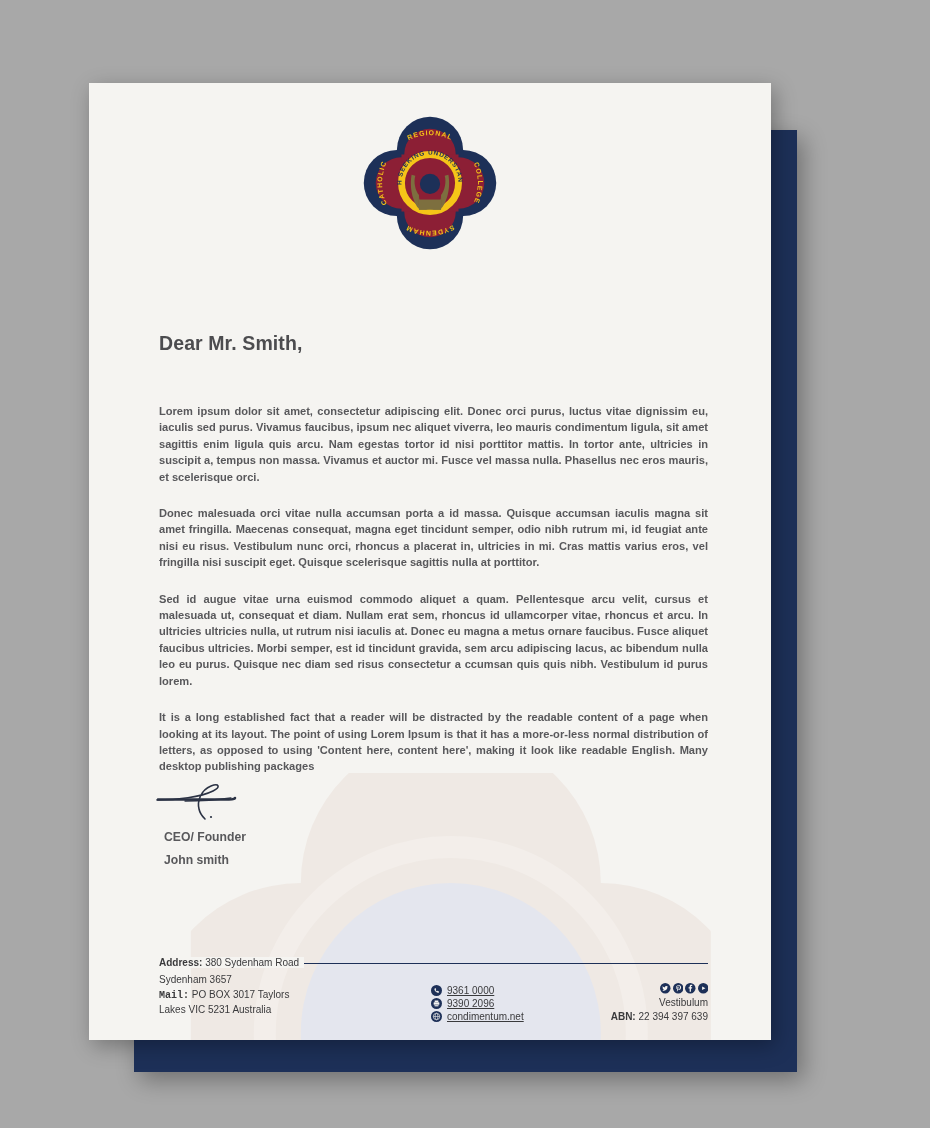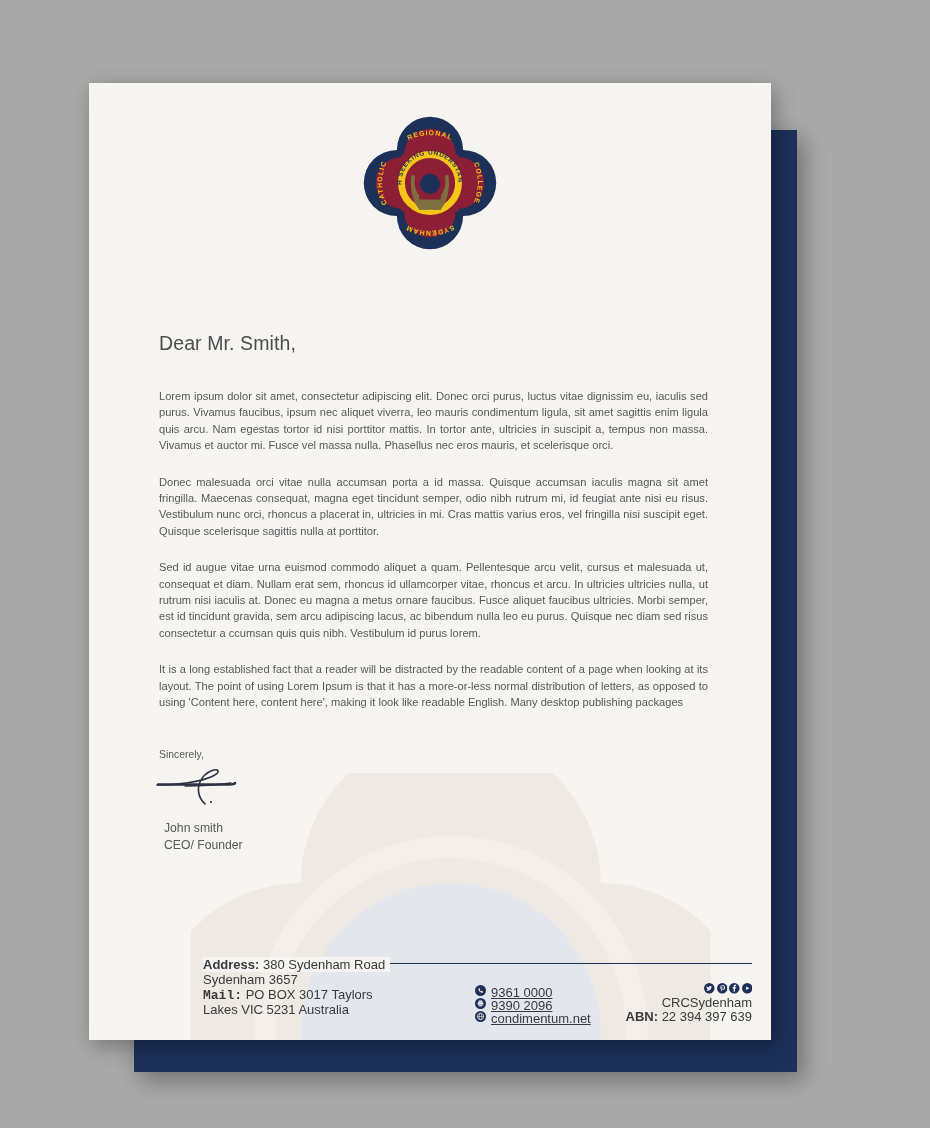--- a/index.html
+++ b/index.html
@@ -66,37 +66,38 @@
     display: flex;
     justify-content: center;
   }
 
   
   #letter {
     position: absolute;
     left: 70px;
     top: 0;
     width: 549px;
+    font-weight: bold;
   }
 
   #greeting {
     margin-top: 249px;
     font-size: 19.5px;
     color: #4c4c4f;
     letter-spacing: 0.1px;
   }
 
   .para {
     margin-top: 20px;
     font-size: 11.1px;
     line-height: 16.4px;
     color: #58585b;
     text-align: justify;
   }
-  #para-1 { margin-top: 33px; }
+  #para-1 { margin-top: 48px; }
 
   #sincerely {
     margin-top: 38px;
     font-size: 10.4px;
     color: #58585b;
   }
 
   #signature-mark {
     margin-top: 6px;
     margin-left: -4px;
@@ -114,23 +115,22 @@
     font-size: 12.2px;
     color: #58585b;
   }
 
   
   #footer {
     position: absolute;
     left: 70px;
     width: 549px;
     top: 874px;
-    font-size: 13px;
+    font-size: 10px;
     color: #3a3a3c;
-    margin-left: 44px;
   }
 
   #footer-top {
     position: relative;
     height: 13px;
   }
 
   #address-line-1 {
     position: absolute;
     left: 0;
@@ -288,33 +288,32 @@
       </svg>
     </div>
 
     <div id="letter">
       <div id="greeting">Dear Mr. Smith,</div>
       <p class="para" id="para-1">Lorem ipsum dolor sit amet, consectetur adipiscing elit. Donec orci purus, luctus vitae dignissim eu, iaculis sed purus. Vivamus faucibus, ipsum nec aliquet viverra, leo mauris condimentum ligula, sit amet sagittis enim ligula quis arcu. Nam egestas tortor id nisi porttitor mattis. In tortor ante, ultricies in suscipit a, tempus non massa. Vivamus et auctor mi. Fusce vel massa nulla. Phasellus nec eros mauris, et scelerisque orci.</p>
       <p class="para">Donec malesuada orci vitae nulla accumsan porta a id massa. Quisque accumsan iaculis magna sit amet fringilla. Maecenas consequat, magna eget tincidunt semper, odio nibh rutrum mi, id feugiat ante nisi eu risus. Vestibulum nunc orci, rhoncus a placerat in, ultricies in mi. Cras mattis varius eros, vel fringilla nisi suscipit eget. Quisque scelerisque sagittis nulla at porttitor.</p>
       <p class="para">Sed id augue vitae urna euismod commodo aliquet a quam. Pellentesque arcu velit, cursus et malesuada ut, consequat et diam. Nullam erat sem, rhoncus id ullamcorper vitae, rhoncus et arcu. In ultricies ultricies nulla, ut rutrum nisi iaculis at. Donec eu magna a metus ornare faucibus. Fusce aliquet faucibus ultricies. Morbi semper, est id tincidunt gravida, sem arcu adipiscing lacus, ac bibendum nulla leo eu purus. Quisque nec diam sed risus consectetur a ccumsan quis quis nibh. Vestibulum id purus lorem.</p>
       <p class="para">It is a long established fact that a reader will be distracted by the readable content of a page when looking at its layout. The point of using Lorem Ipsum is that it has a more-or-less normal distribution of letters, as opposed to using 'Content here, content here', making it look like readable English. Many desktop publishing packages</p>
 
-      <div id="sincerely">Sincerely,</div>
 
       <svg id="signature-mark" width="92" height="42" viewBox="0 0 92 42">
         <g fill="none" stroke="#2b3244" stroke-linecap="round">
           <path d="M 2,19 C 22,19 46,16 58,10 C 66,6 64,2 56,5 C 46,9 42,20 44,28 C 45,33 48,36 50,38" stroke-width="1.6"></path>
           <path d="M 3,18.5 L 74,18.5 C 78,18.5 80,17.5 80,17" stroke-width="2.6"></path>
           <path d="M 30,20 C 46,20 62,19 76,17" stroke-width="1.3"></path>
         </g>
         <circle cx="56" cy="36" r="1.1" fill="#2b3244"></circle>
       </svg>
 
+      <div id="signer-title">CEO/ Founder</div>
       <div id="signer-name">John smith</div>
-      <div id="signer-title">CEO/ Founder</div>
     </div>
 
     <div id="footer">
 
       <div id="footer-top">
         <div id="address-line-1">
           <span class="bold" style="font-weight:bold">Address:</span>
           <span>380 Sydenham Road</span>
         </div>
         <div id="footer-rule"></div>
@@ -372,21 +371,21 @@
             </svg>
             <svg class="ic" viewBox="0 0 24 24">
               <circle cx="12" cy="12" r="12" fill="#1d3058"></circle>
               <path d="M13.6,20 v-7.3 h2.4 l0.4,-2.8 h-2.8 v-1.8 c0,-0.8 0.2,-1.4 1.4,-1.4 h1.5 v-2.5 c-0.3,0 -1.2,-0.1 -2.2,-0.1 c-2.2,0 -3.7,1.3 -3.7,3.8 v2 h-2.4 v2.8 h2.4 v7.3 z" fill="#f5f4f1"></path>
             </svg>
             <svg class="ic" viewBox="0 0 24 24">
               <circle cx="12" cy="12" r="12" fill="#1d3058"></circle>
               <path d="M9.4,7.8 L17,12 L9.4,16.2 Z" fill="#f5f4f1"></path>
             </svg>
           </div>
-          <div>CRCSydenham</div>
+          <div>Vestibulum</div>
           <div id="abn">
             <span class="bold">ABN:</span>
             <span>22 394 397 639</span>
           </div>
         </div>
 
       </div>
     </div>
 
   </div>

